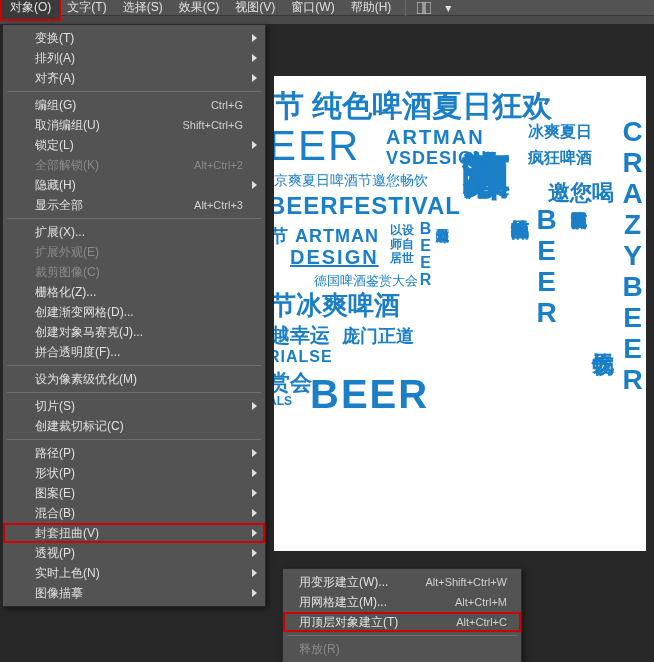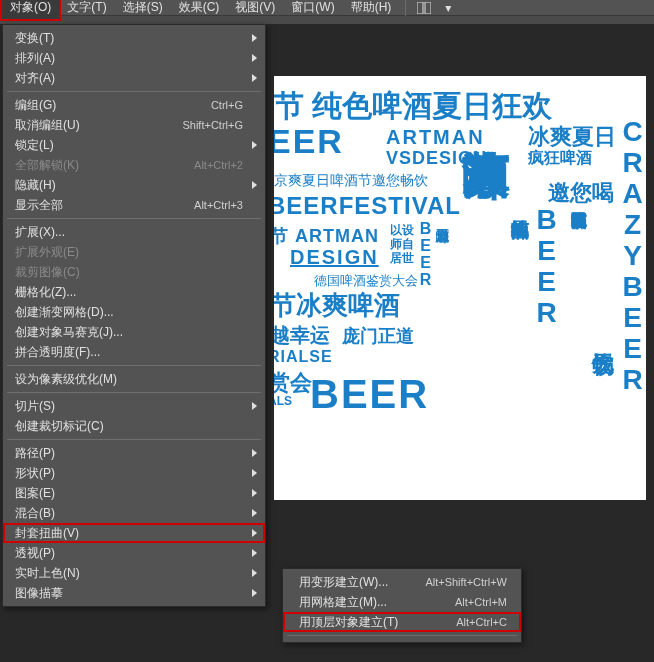--- a/index.html
+++ b/index.html
@@ -50,21 +50,21 @@
     left: 0;
     right: 0;
     bottom: 0;
     background: #282828;
   }
   .artboard {
     position: absolute;
     top: 52px;
     left: 274px;
     width: 372px;
-    height: 424px;
+    height: 475px;
     background: #fff;
     overflow: hidden;
   }
   .art-text {
     position: absolute;
     color: #1b7fc7;
     white-space: nowrap;
     font-weight: bold;
   }
   .dropdown {
@@ -75,21 +75,21 @@
     background: #535353;
     border: 1px solid #2a2a2a;
     box-shadow: 2px 2px 6px rgba(0,0,0,0.5);
     padding: 3px 0;
     z-index: 10;
   }
   .menu-item {
     display: flex;
     justify-content: space-between;
     align-items: center;
-    padding: 3px 22px 3px 12px;
+    padding: 3px 22px 3px 32px;
     height: 20px;
     cursor: pointer;
     position: relative;
   }
   .menu-item.disabled { color: #8a8a8a; }
   .menu-item.highlighted {
     outline: 2px solid #d00000;
     outline-offset: -2px;
   }
   .menu-sep {
@@ -137,24 +137,24 @@
         <rect x="0" y="0" width="6" height="12" fill="none" stroke="#ddd"></rect>
         <rect x="8" y="0" width="6" height="12" fill="none" stroke="#ddd"></rect>
       </svg>
     </div>
     <div class="menubar-icon">▾</div>
   </div>
 
 <div class="canvas-bg">
   <div class="artboard">
       <div class="art-text" style="left: 0px; top: 10px; font-size: 30px; font-weight: 700;">节 纯色啤酒夏日狂欢</div>
-      <div class="art-text" style="left: -6px; top: 46px; font-size: 34px; font-weight: 700; letter-spacing: 2px;">EER</div>
+      <div class="art-text" style="left: -6px; top: 46px; font-size: 42px; font-weight: 400; letter-spacing: 2px;">EER</div>
       <div class="art-text" style="left: 112px; top: 50px; font-size: 20px; font-weight: 800; letter-spacing: 2px;">ARTMAN</div>
       <div class="art-text" style="left: 112px; top: 72px; font-size: 18px; font-weight: 700; letter-spacing: 1px;">VSDESIGN</div>
-      <div class="art-text" style="left: 254px; top: 46px; font-size: 22px; font-weight: 700;">冰爽夏日</div>
+      <div class="art-text" style="left: 254px; top: 46px; font-size: 16px; font-weight: 700;">冰爽夏日</div>
       <div class="art-text" style="left: 254px; top: 72px; font-size: 16px; font-weight: 700;">疯狂啤酒</div>
       <div class="art-text" style="left: 0px; top: 96px; font-size: 14px; font-weight: 500;">京爽夏日啤酒节邀您畅饮</div>
       <div class="art-text" style="left: 274px; top: 102px; font-size: 22px; font-weight: 700;">邀您喝</div>
       <div class="art-text" style="left: -6px; top: 116px; font-size: 24px; font-weight: 800; letter-spacing: 1px;">BEERFESTIVAL</div>
       <div class="art-text" style="left: -4px; top: 148px; font-size: 18px; font-weight: 700; letter-spacing: 1px;">节 ARTMAN</div>
       <div class="art-text" style="left: 116px; top: 146px; font-size: 12px;">以设</div>
       <div class="art-text" style="left: 116px; top: 160px; font-size: 12px;">师自</div>
       <div class="art-text" style="left: 116px; top: 174px; font-size: 12px;">居世</div>
       <div class="art-text" style="left: 16px; top: 170px; font-size: 20px; font-weight: 700; letter-spacing: 2px; text-decoration: underline;">DESIGN</div>
       <div class="art-text" style="left: 0px; top: 196px; font-size: 13px; font-weight: 500; padding-left: 40px;">德国啤酒鉴赏大会</div>
@@ -289,13 +289,16 @@
     </div>
     <div class="menu-item">
       <span>用网格建立(M)...</span>
       <span class="shortcut">Alt+Ctrl+M</span>
     </div>
     <div class="menu-item highlighted">
       <span>用顶层对象建立(T)</span>
       <span class="shortcut">Alt+Ctrl+C</span>
     </div>
     <div class="menu-sep"></div>
+    <div class="menu-item disabled">
+      <span>释放(R)</span>
+    </div>
   </div>
 
 </body></html>

